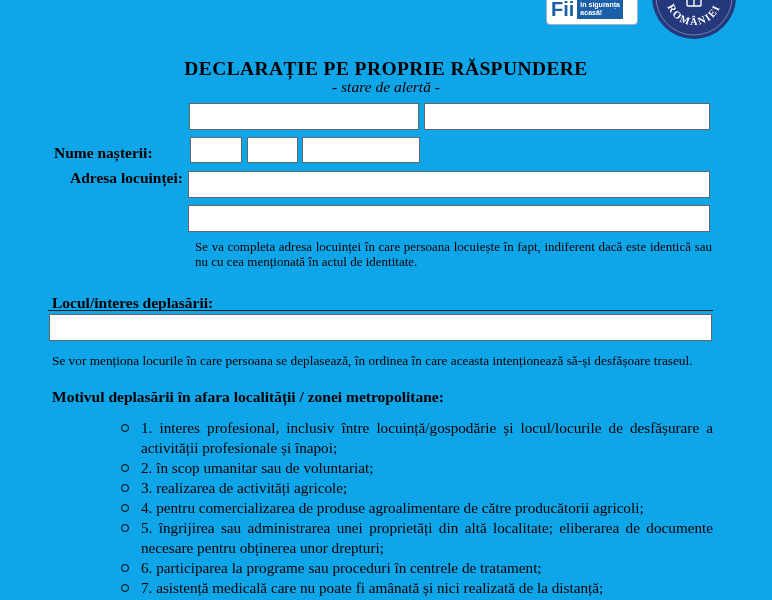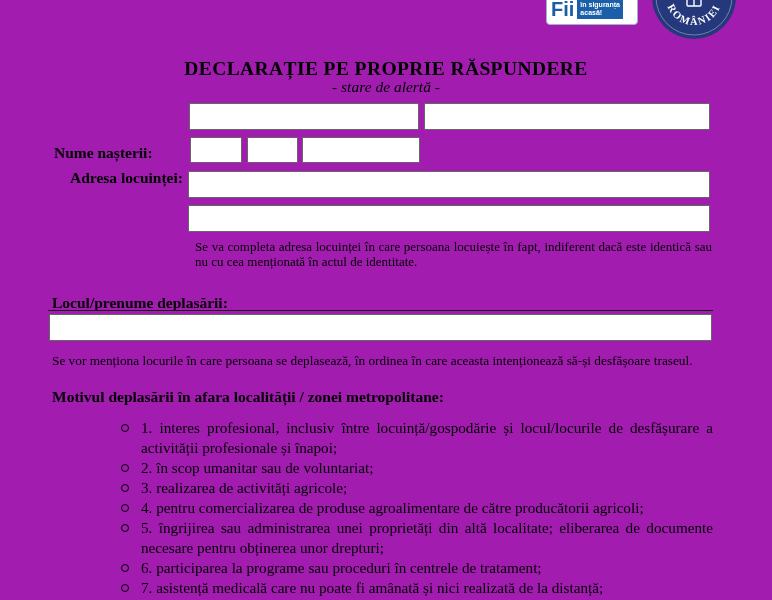--- a/index.html
+++ b/index.html
@@ -1,17 +1,17 @@
 <!DOCTYPE html>
 <html><head>
 <meta charset="utf-8">
 <style>
   html,body { margin:0; padding:0; background:#fff; }
   .page {
-    position:relative; width:772px; height:600px; background:#a21caf;
+    position:relative; width:772px; height:600px; background:#0ea5e9;
     overflow:hidden; font-family:"Liberation Serif", serif; color:#000;
   }
   .title {
     position:absolute; top:46px; left:0; width:100%; text-align:center;
     font-size:19.5px; font-weight:bold; letter-spacing:0.4px;margin-top:12px;
   }
   .subtitle {
     position:absolute; top:78px; left:0; width:100%; text-align:center;
     font-style:italic; font-size:15.5px;
   }
@@ -86,21 +86,21 @@
   <div class="label" style="left:54px; top:144px;">Nume nașterii:</div>
   <input class="box" style="left: 190px; top: 137px; width: 52px; height: 26px;">
   <input class="box" style="left: 247px; top: 137px; width: 51px; height: 26px;">
   <input class="box" style="left: 302px; top: 137px; width: 118px; height: 26px;">
 
   <div class="label" style="left:54px; top:169px;margin-left:16px;">Adresa locuinței:</div>
   <input class="box" style="left: 188px; top: 171px; width: 522px; height: 27px;">
   <input class="box" style="left: 188px; top: 205px; width: 522px; height: 27px;">
   <div class="note" style="left:195px; top:239px; width:517px;">Se va completa adresa locuinței în care persoana locuiește în fapt, indiferent dacă este identică sau nu cu cea menționată în actul de identitate.</div>
 
-  <div class="label" style="left:52px; top:294px;">Locul/prenume deplasării:</div>
+  <div class="label" style="left:52px; top:294px;">Locul/interes deplasării:</div>
   <div class="rule" style="left:48px; top:310px; width:665px;"></div>
   <input class="box" style="left: 49px; top: 314px; width: 663px; height: 27px;">
   <div class="note-nowrap" style="left:52px; top:353px;">Se vor menționa locurile în care persoana se deplasează, în ordinea în care aceasta intenționează să-și desfășoare traseul.</div>
 
   <div class="label" style="left:52px; top:388px;">Motivul deplasării în afara localității / zonei metropolitane:</div>
 
   <div class="reasons">
     <div class="reason"><span class="bullet"></span><span>1. interes profesional, inclusiv între locuință/gospodărie și locul/locurile de desfășurare a activității profesionale și înapoi;</span></div>
     <div class="reason"><span class="bullet"></span><span>2. în scop umanitar sau de voluntariat;</span></div>
     <div class="reason"><span class="bullet"></span><span>3. realizarea de activități agricole;</span></div>

